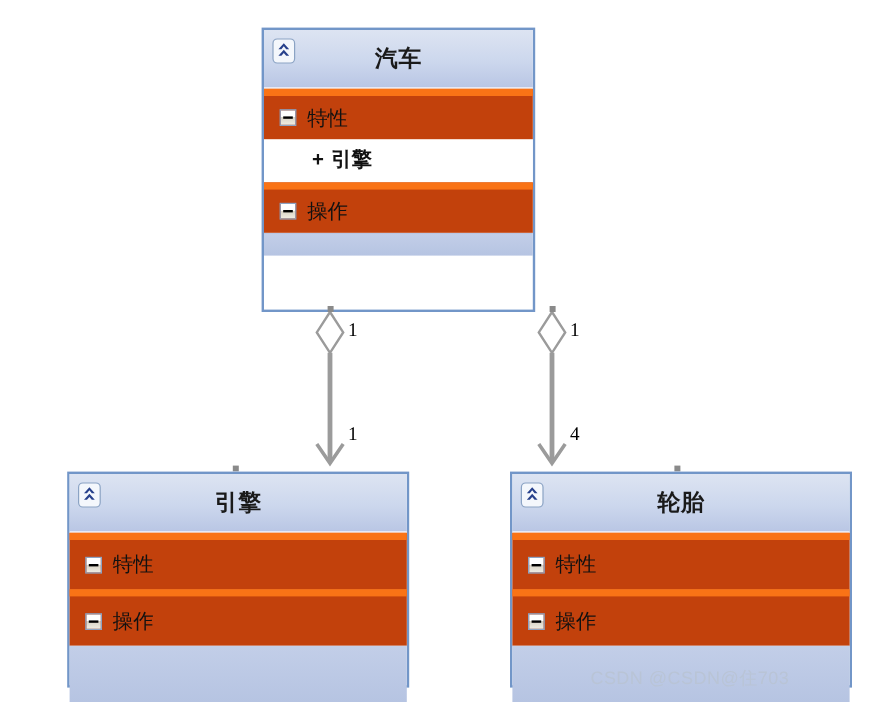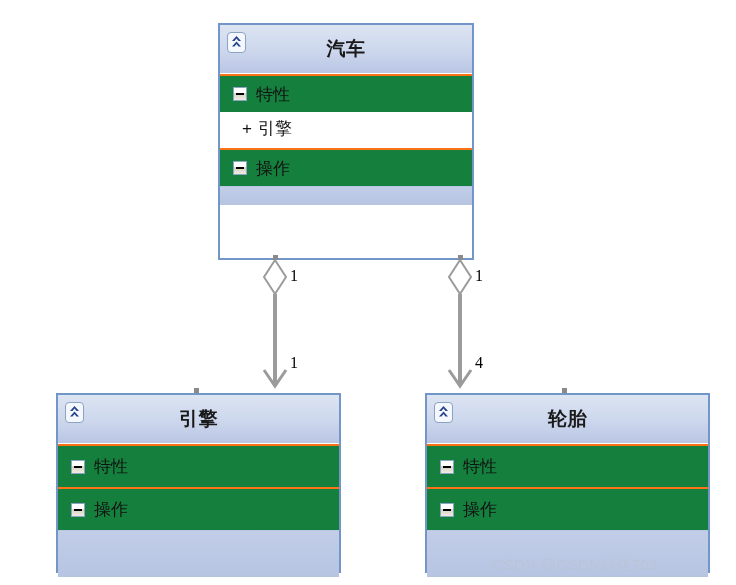--- a/index.html
+++ b/index.html
@@ -60,22 +60,22 @@
     box-sizing: border-box;
     border: 1px solid #8ba3c4;
     border-radius: 4px;
     background: #f4f7fc;
   }
   .class-icon svg { display: block; }
 
   
   .uml-compartment {
     position: relative;
-    background: #15803d;
-    border-top: 2px solid #f97316;
+    background: #c2410c;
+    border-top: 6px solid #f97316;
     height: 36px;
     text-align: right;
   }
 
   .comp-label {
     position: absolute;
     left: 36px;
     top: 0;
     bottom: 0;
     display: flex;
@@ -106,23 +106,24 @@
   }
 
   
   .uml-members {
     background: #ffffff;
     padding: 2px 0 4px 0;
   }
   .member-row {
     font-size: 17px;
     color: #111111;
-    padding-left: 22px;
+    padding-left: 40px;
     line-height: 30px;
     white-space: nowrap;
+    font-weight: bold;
   }
   .member-vis { margin-right: 6px; }
 
   
   .uml-footer {
     background: linear-gradient(to bottom, #c2cee8 0%, #b6c4e2 100%);
     border-top: 1px solid #b9c6e4;
   }
 
   
@@ -153,21 +154,21 @@
   }
   .watermark.dup {
     color: #aab6cc;
   }
 </style>
 </head>
 <body>
 
 <div id="canvas">
 
-  <div class="uml-class" style="left:218px; top:23px; width:256px; height:237px;">
+  <div class="uml-class" style="left:218px; top:23px; width:228px; height:237px;">
 
     <div class="uml-header">
       <span class="class-icon">
         <svg width="17" height="19" viewBox="0 0 17 19">
           <path d="M8.5 3 L13 8 L10.5 8 L8.5 5.6 L6.5 8 L4 8 Z" fill="#28418c"></path>
           <path d="M8.5 8.5 L13 13.5 L10.5 13.5 L8.5 11.1 L6.5 13.5 L4 13.5 Z" fill="#28418c"></path>
         </svg>
       </span>
       <div class="uml-header-title">汽车</div>
     </div>

